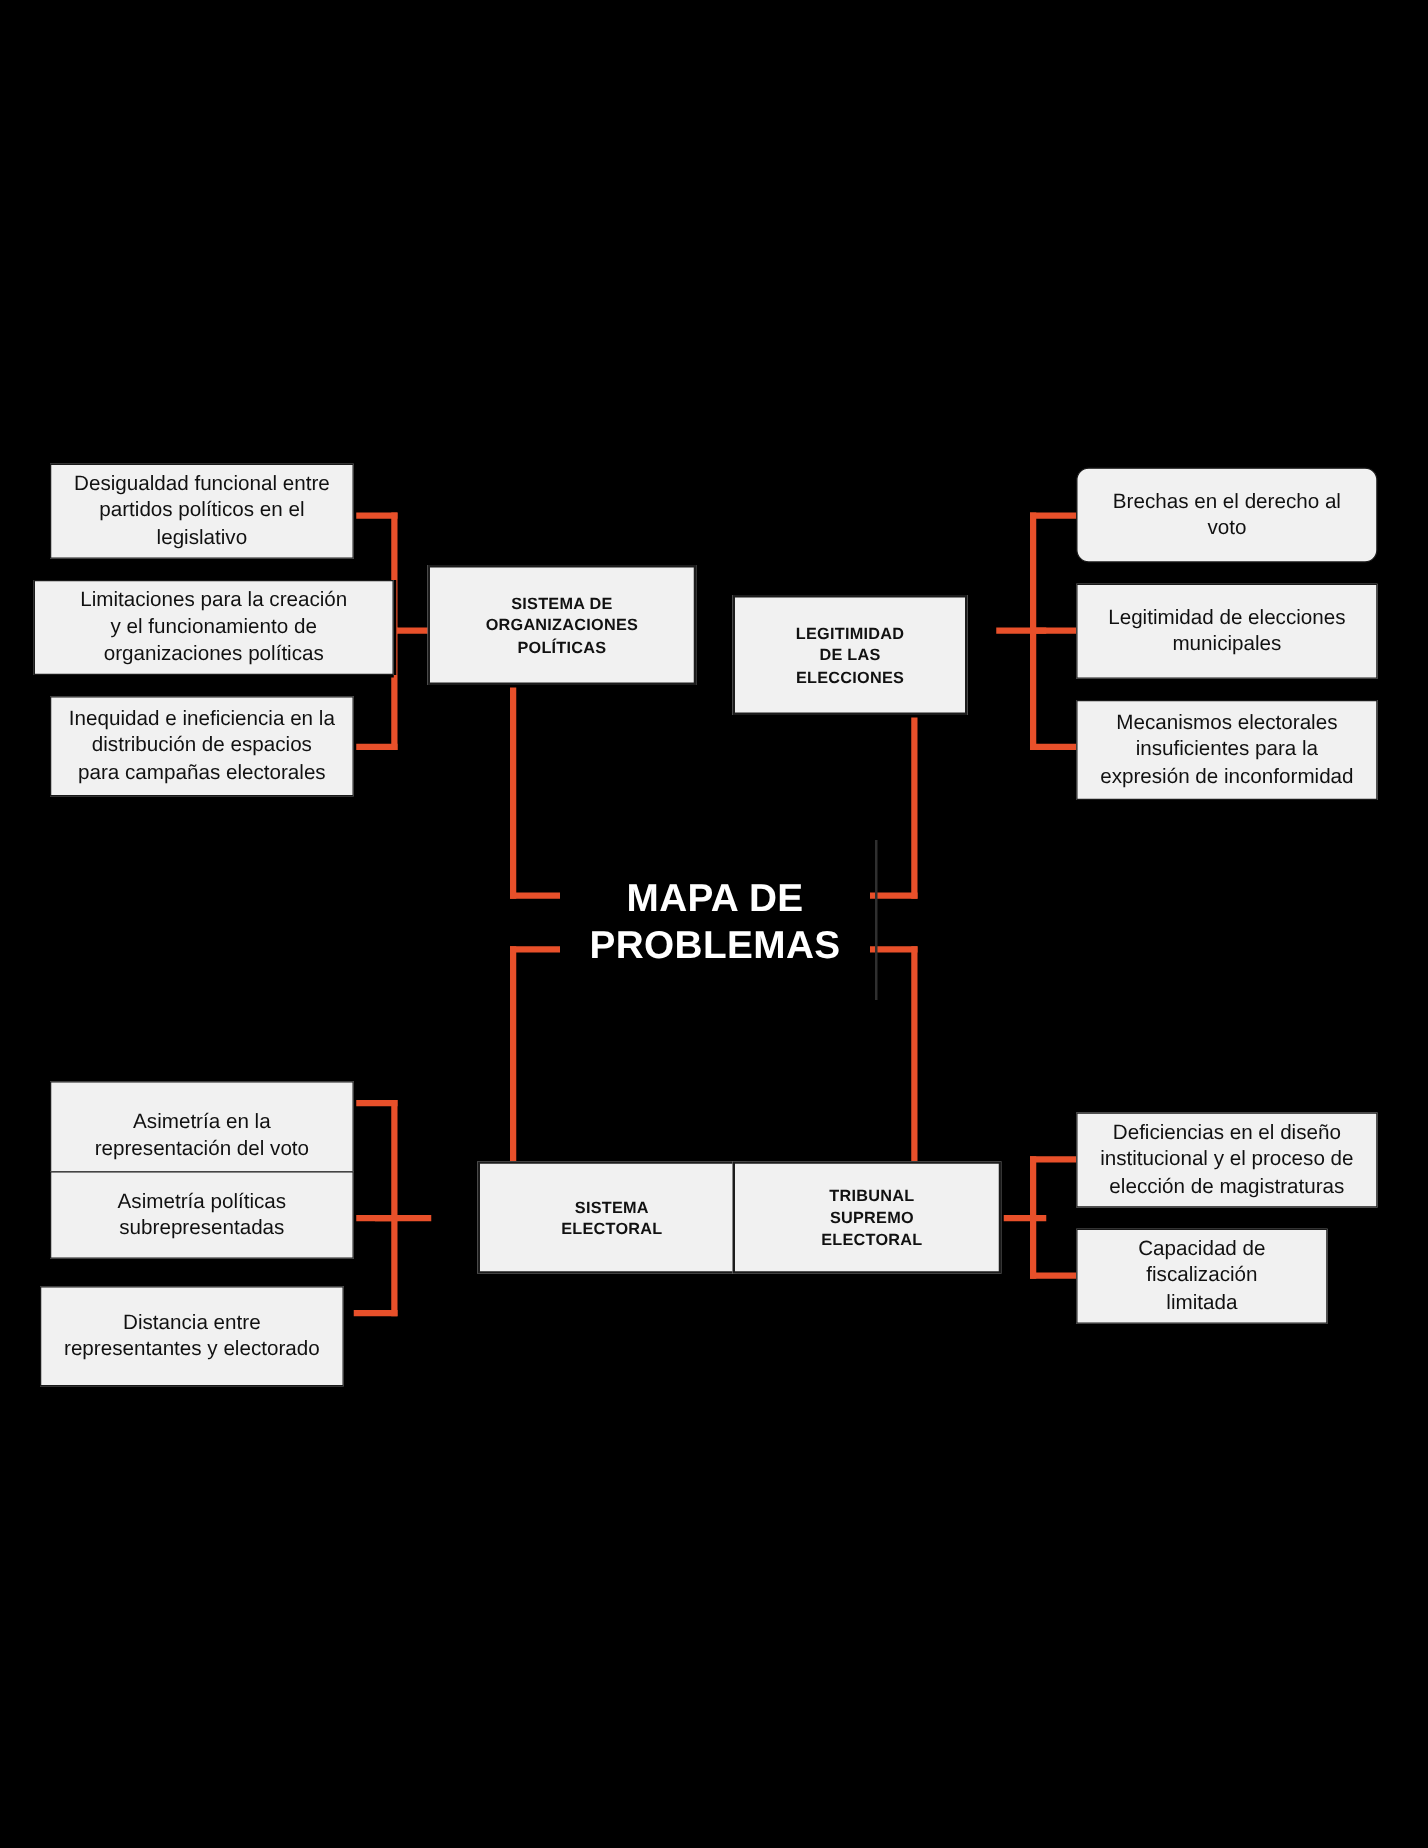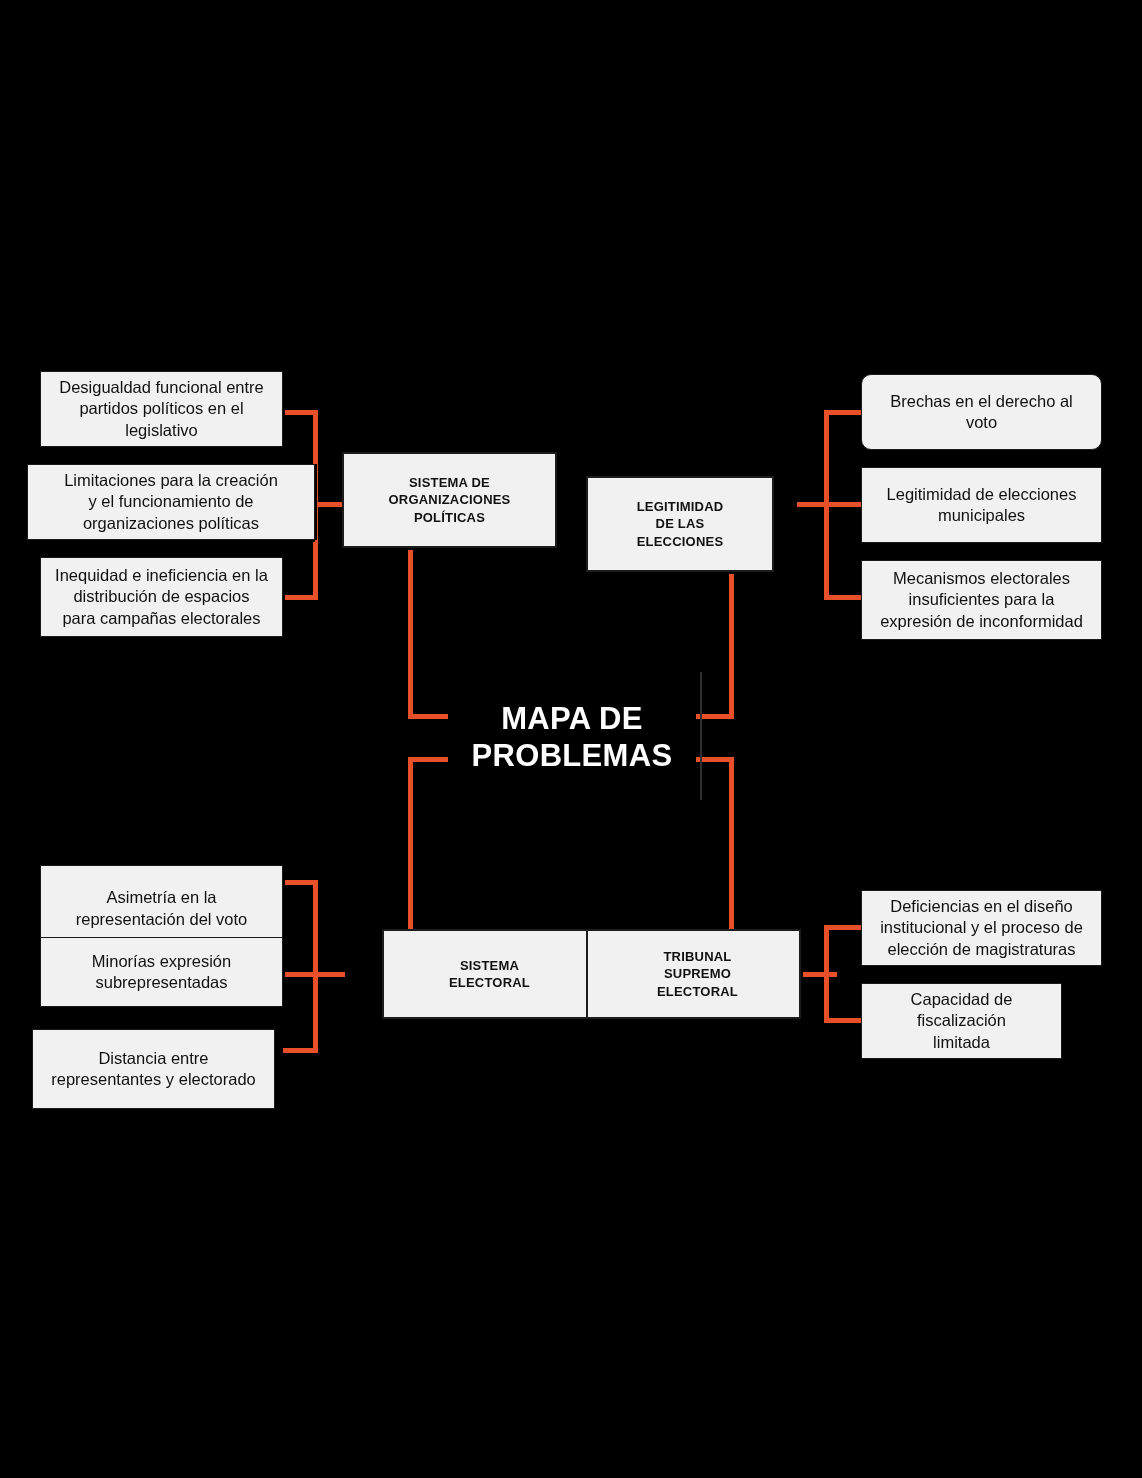--- a/index.html
+++ b/index.html
@@ -153,21 +153,21 @@
     <span class="txt">Mecanismos electorales
 insuficientes para la
 expresión de inconformidad</span>
   </div>
 
   <div class="box leaf" style="left:40px;top:845px;width:243px;height:87px;margin-top:20px;">
     <span class="txt">Asimetría en la
 representación del voto</span>
   </div>
   <div class="box leaf" style="left:40px;top:937px;width:243px;height:70px;">
-    <span class="txt">Minorías expresión
+    <span class="txt">Asimetría políticas
 subrepresentadas</span>
   </div>
   <div class="box leaf" style="left:32px;top:1029px;width:243px;height:80px;">
     <span class="txt">Distancia entre
 representantes y electorado</span>
   </div>
 
   <div class="box leaf" style="left:861px;top:890px;width:241px;height:76px;align-items:center;">
     <span class="txt">Deficiencias en el diseño
 institucional y el proceso de

